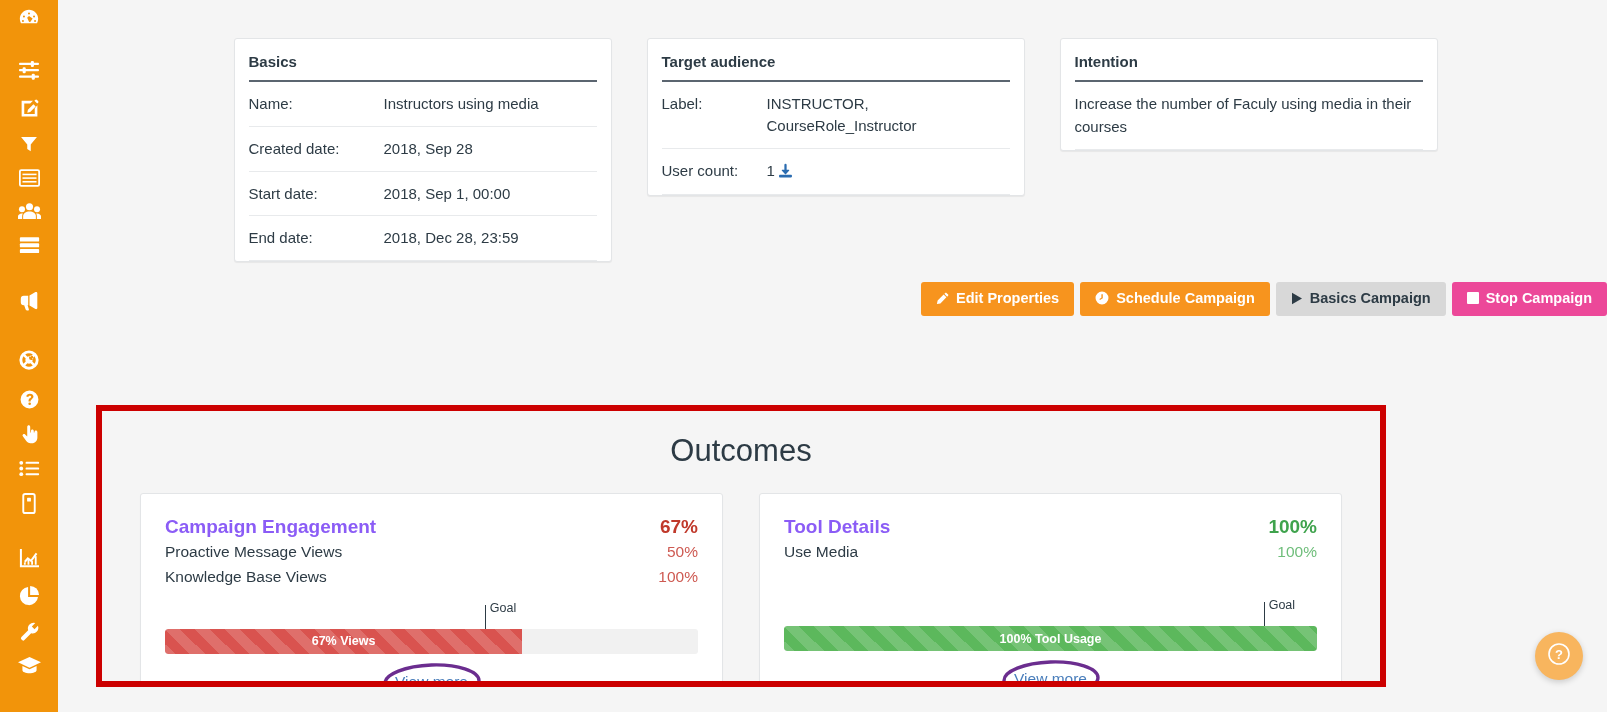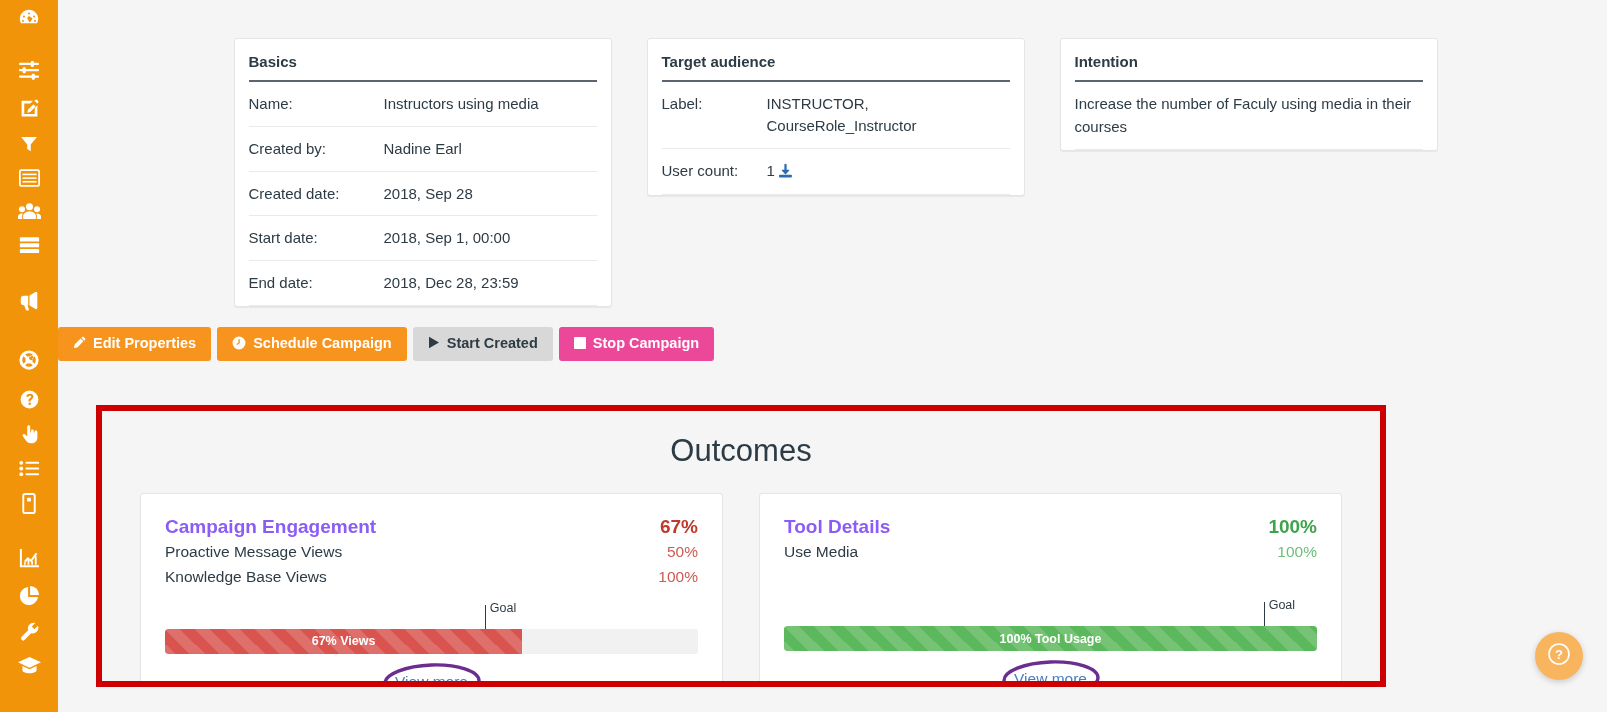--- a/index.html
+++ b/index.html
@@ -81,21 +81,21 @@
   .kv-key { width: 135px; }
   .intent-body {
     font-size: 15px; line-height: 1.5;
     padding: 11px 0 11px 0;
     border-bottom: 1px solid #e8eaec;
   }
   .dl-icon { display:inline-block; vertical-align:-2px; margin-left:3px; }
 
   
   #action-row {
-    display: flex; justify-content: flex-start; gap: 6px;
+    display: flex; justify-content: flex-end; gap: 6px;
     margin-top: 20px;
   }
   .btn {
     display: inline-flex; align-items: center; gap: 7px;
     border: none; border-radius: 3px;
     font-size: 14.5px; font-weight: bold;
     padding: 9px 15px;
     cursor: pointer;
     font-family: "Liberation Sans", sans-serif;
     line-height: 1.1;
@@ -392,24 +392,20 @@
 
   <div id="info-row">
 
     <div class="info-card card-basics">
       <div class="card-heading">Basics</div>
       <table class="kv-table">
         <tbody>
             <tr>
           <td class="kv-key">Name:</td>
           <td>Instructors using media</td>
-        </tr>
-        <tr>
-          <td class="kv-key">Created by:</td>
-          <td>Nadine Earl</td>
         </tr>
         <tr>
           <td class="kv-key">Created date:</td>
           <td>2018, Sep 28</td>
         </tr>
         <tr>
           <td class="kv-key">Start date:</td>
           <td>2018, Sep 1, 00:00</td>
         </tr>
         <tr>
@@ -465,21 +461,21 @@
       </span>
       <span>Schedule Campaign</span>
     </button>
 
     <button class="btn btn-grey">
       <span class="btn-ico">
         <svg width="12" height="13" viewBox="0 0 12 13" fill="#2d3b45">
             <path d="M1 .8l10 5.7L1 12.2z"></path>
           </svg>
       </span>
-      <span>Start Created</span>
+      <span>Basics Campaign</span>
     </button>
 
     <button class="btn btn-red">
       <span class="btn-ico">
         <svg width="12" height="12" viewBox="0 0 12 12" fill="#fff">
             <rect x="0" y="0" width="12" height="12" rx="1"></rect>
           </svg>
       </span>
       <span>Stop Campaign</span>
     </button>

